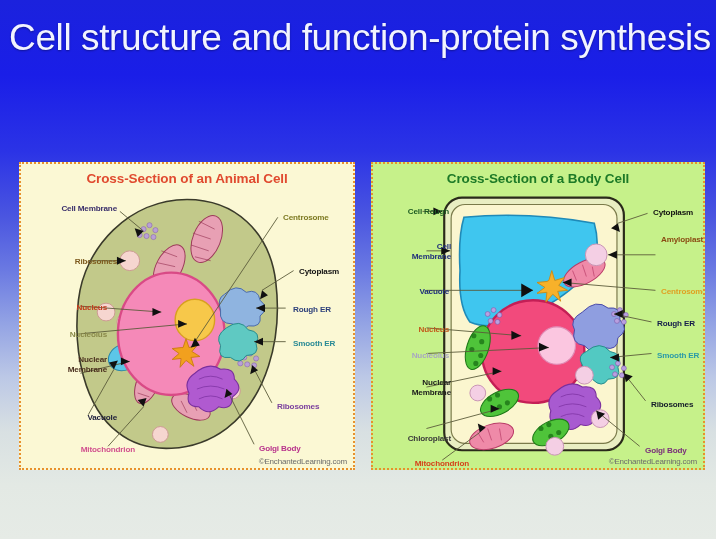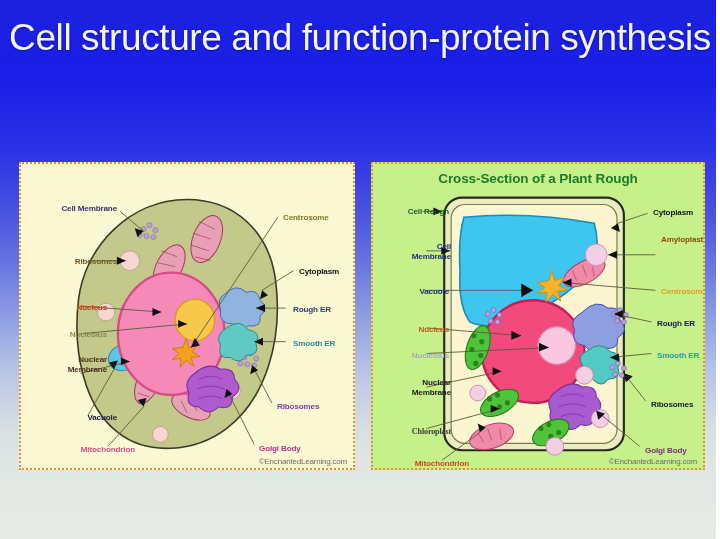--- a/index.html
+++ b/index.html
@@ -116,20 +116,21 @@
 </style>
 </head>
 <body>
 
 <div id="slide">
 
   <div id="slide-title">Cell structure and function-protein synthesis</div>
 
   <div class="panel" id="animal-panel" style="background: rgb(251, 248, 212); border-color: rgb(232, 145, 44);">
 
+    <div class="panel-title" style="color: rgb(224, 74, 47);">Cross-Section of an Animal Cell</div>
 
     <svg class="overlay" viewBox="0 0 336 308">
 
       <path d="M168 36 C216 36 252 68 258 120 C265 178 248 238 208 268
                C176 292 128 296 98 272 C64 246 52 190 58 138
                C64 84 110 36 168 36 Z" fill="#c2c98a" stroke="#3a3a2a" stroke-width="1.6"></path>
 
       <g stroke="#9c3a5a" stroke-width="1" fill="#e8a0b4">
         <ellipse cx="188" cy="76" rx="14" ry="25" transform="rotate(22 188 76)"></ellipse>
         <ellipse cx="150" cy="104" rx="13" ry="24" transform="rotate(28 150 104)"></ellipse>
@@ -255,21 +256,21 @@
     <div class="lbl l" style="left: 272px; top: 141px; color: rgb(44, 63, 122);">Rough ER</div>
     <div class="lbl l" style="left: 272px; top: 175px; color: rgb(42, 138, 149);">Smooth ER</div>
     <div class="lbl l" style="left: 256px; top: 238px; color: rgb(122, 63, 158);">Ribosomes</div>
     <div class="lbl l" style="left: 238px; top: 280px; color: rgb(184, 51, 140);">Golgi Body</div>
 
     <div class="credit">©EnchantedLearning.com</div>
   </div>
 
   <div class="panel" id="plant-panel" style="background: rgb(198, 241, 138); border-color: rgb(232, 145, 44);">
 
-    <div class="panel-title" style="color: rgb(29, 122, 39);">Cross-Section of a Plant Rough</div>
+    <div class="panel-title" style="color: rgb(29, 122, 39);">Cross-Section of a Body Cell</div>
 
     <svg class="overlay" viewBox="0 0 334 308">
 
       <rect x="72" y="34" width="182" height="256" rx="18" ry="18" fill="#e9eec2" stroke="#2a2a1a" stroke-width="2.2"></rect>
 
       <rect x="79" y="41" width="168" height="242" rx="14" ry="14" fill="#fbf6cf" stroke="#7a7a4a" stroke-width="1.2"></rect>
 
       <path d="M92 54 q64 -6 132 6 q10 36 -14 58 q-20 20 -54 36
                q-34 16 -58 6 q-12 -16 -10 -52 q-2 -34 4 -54 Z" fill="#3fc6ef" stroke="#1f8ab8" stroke-width="1.6"></path>
 
@@ -396,21 +397,21 @@
         <path d="M226 250 l2 9 l7 -6 Z"></path>
       </g>
     </svg>
 
     <div class="lbl r" style="left: 2px; top: 43px; width: 46px; color: rgb(29, 90, 34);">Cell Rough</div>
     <div class="lbl r wrap" style="left: 0px; top: 78px; width: 50px; color: rgb(31, 47, 122);">Cell Membrane</div>
     <div class="lbl r" style="left: 2px; top: 123px; width: 46px; color: rgb(31, 47, 122);">Vacuole</div>
     <div class="lbl r" style="left: 2px; top: 161px; width: 46px; color: rgb(194, 89, 27);">Nucleus</div>
     <div class="lbl r" style="left: 2px; top: 187px; width: 46px; color: rgb(168, 168, 192);">Nucleolus</div>
     <div class="lbl r wrap" style="left: 0px; top: 214px; width: 50px; color: rgb(27, 27, 27);">Nuclear Membrane</div>
-    <div class="lbl r" style="left: 0px; top: 263px; width: 50px; color: rgb(58, 58, 58); font-family: Liberation Serif, serif;">Chloroplast</div>
+    <div class="lbl r" style="left: 0px; top: 270px; width: 50px; color: rgb(58, 58, 58);">Chloroplast</div>
     <div class="lbl r" style="left: 0px; top: 295px; width: 68px; color: rgb(212, 66, 27);">Mitochondrion</div>
 
     <div class="lbl l" style="left: 280px; top: 44px; color: rgb(16, 16, 16);">Cytoplasm</div>
     <div class="lbl l" style="left: 288px; top: 71px; color: rgb(138, 74, 18);">Amyloplast</div>
     <div class="lbl l" style="left: 288px; top: 123px; color: rgb(224, 160, 34);">Centrosome</div>
     <div class="lbl l" style="left: 284px; top: 155px; color: rgb(20, 27, 74);">Rough ER</div>
     <div class="lbl l" style="left: 284px; top: 187px; color: rgb(42, 154, 168);">Smooth ER</div>
     <div class="lbl l" style="left: 278px; top: 236px; color: rgb(20, 27, 42);">Ribosomes</div>
     <div class="lbl l" style="left: 272px; top: 282px; color: rgb(122, 47, 122);">Golgi Body</div>
 

